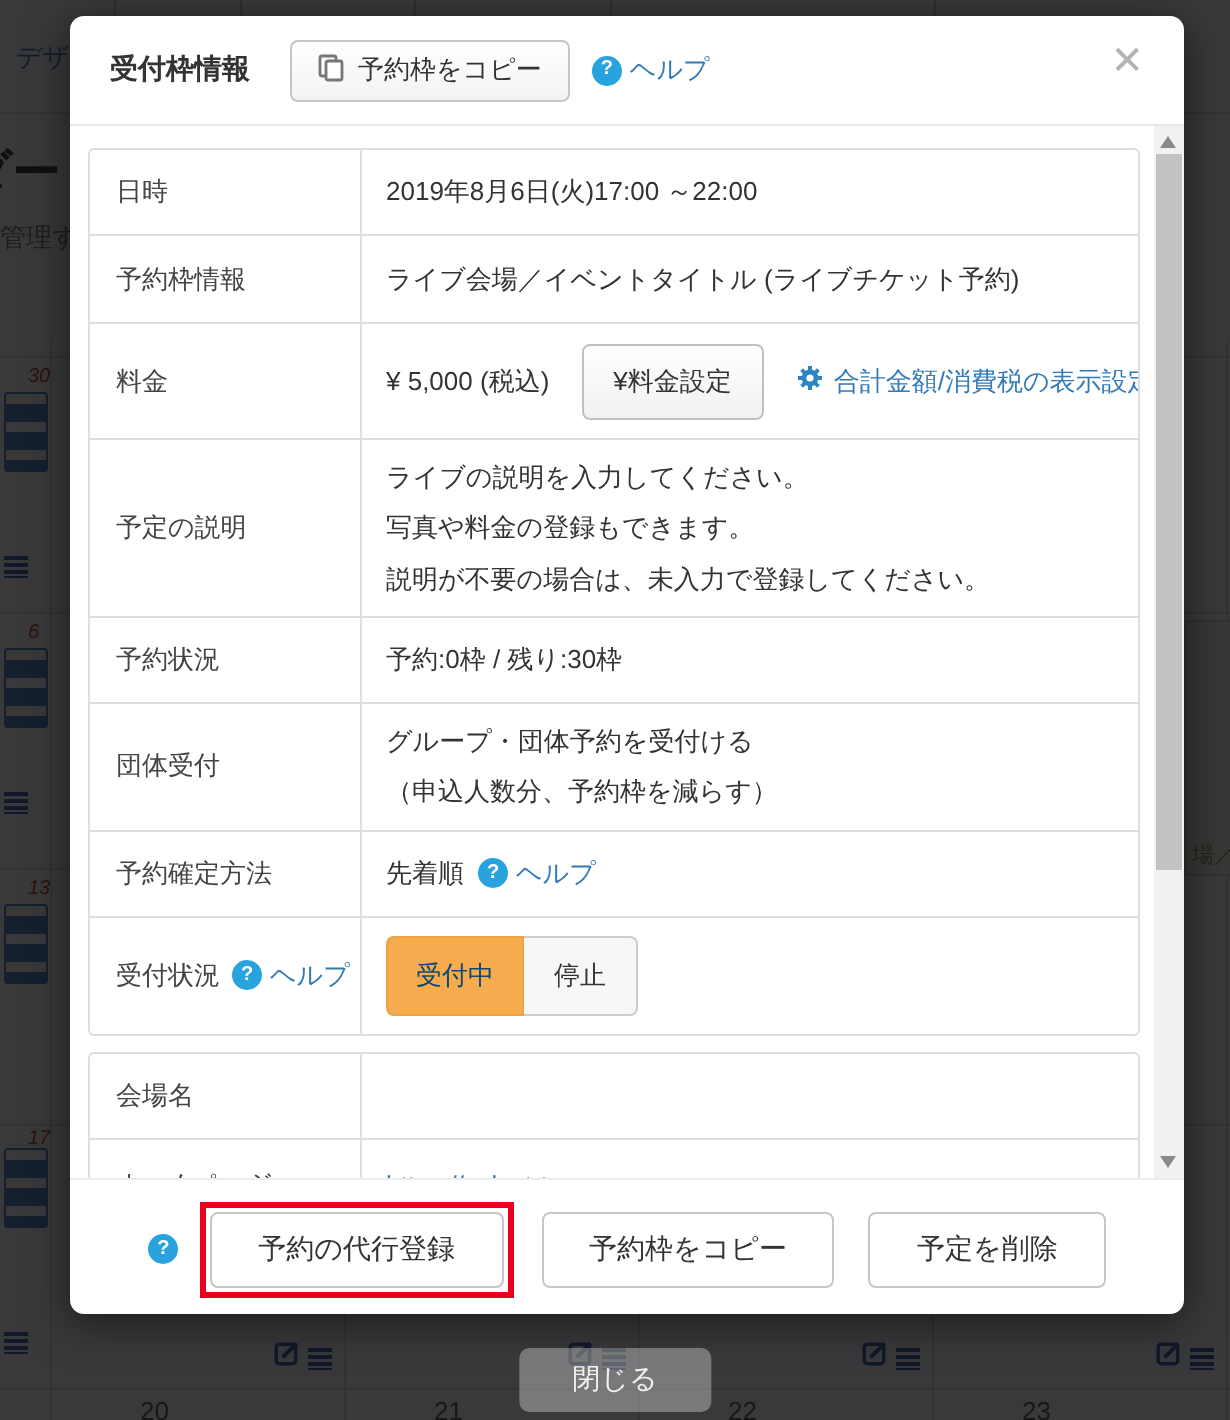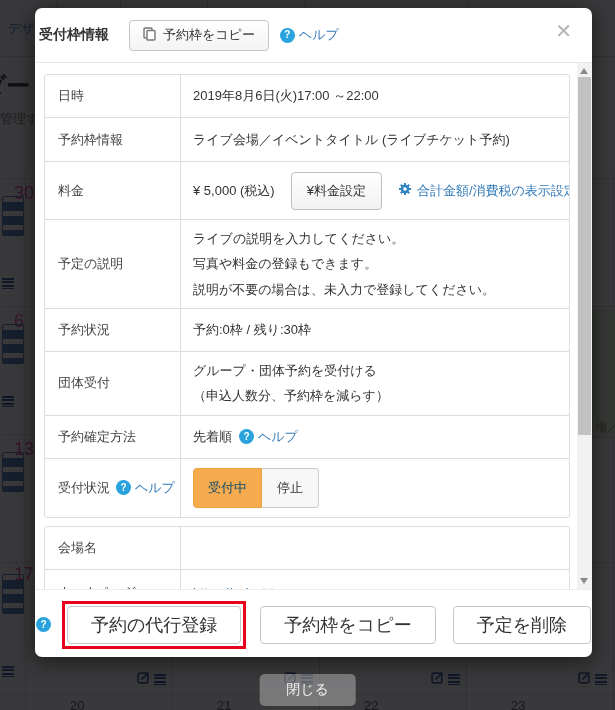--- a/index.html
+++ b/index.html
@@ -7,36 +7,36 @@
   
   .bg{position:absolute;inset:0;background:#fff;}
   .bg-topbar{position:absolute;left:0;top:0;width:615px;height:56px;border-bottom:1px solid #ddd;}
   .bg-topbar .sep{position:absolute;top:0;height:56px;width:1px;background:#ccc;}
   .bg-nav{position:absolute;left:8px;top:20px;font-size:13px;color:#337ab7;white-space:nowrap;}
   .bg-h1{position:absolute;left:-140px;top:70px;font-size:24px;font-weight:bold;color:#333;white-space:nowrap;}
   .bg-sub{position:absolute;left:0px;top:110px;font-size:13px;color:#777;white-space:nowrap;}
   .cal-vline{position:absolute;top:170px;bottom:0;width:1px;background:#ddd;}
   .cal-hline{position:absolute;left:0;width:615px;height:1px;background:#e2e2e2;}
   .cal-day{position:absolute;font-size:13px;color:#555;}
-  .cal-num-left{position:absolute;left:14px;font-size:18px;color:#ec4899;}
+  .cal-num-left{position:absolute;left:14px;font-size:10px;color:#c2410c;font-style:italic;}
   .cal-event{position:absolute;left:2px;width:20px;height:38px;border:1px solid #4a7ebb;border-radius:2px;
     background:repeating-linear-gradient(180deg,transparent 0 5px,#4a7ebb 5px 14px,transparent 14px 19px,#4a7ebb 19px 28px,transparent 28px);}
   .iconpair{position:absolute;display:flex;gap:4px;align-items:center;}
   .list-icon-bars{width:12px;height:11px;background:repeating-linear-gradient(180deg,#3b5b9e 0 2px,transparent 2px 3.4px);}
   .green-cell{position:absolute;left:592px;top:310px;width:23px;height:126px;background:#eef7e6;border:1px solid #cfe3bd;}
   .green-frag{position:absolute;left:596px;top:420px;font-size:11px;color:#8a9a4a;white-space:nowrap;}
   
   .overlay{position:absolute;inset:0;background:rgba(8,8,10,0.8);}
   
   .close-bottom{position:absolute;left:50%;top:674px;transform:translateX(-50%);z-index:6;
     background:rgba(225,225,225,0.38);color:#f0f0f0;font-size:14px;padding:7px 27px;border:none;border-radius:5px;cursor:pointer;}
   
   .modal{position:absolute;left:35px;top:8px;width:557px;height:649px;background:#fff;border-radius:7px;
     box-shadow:0 4px 22px rgba(0,0,0,0.55);z-index:4;}
-  .m-head{height:54px;display:flex;align-items:center;padding:0 4px;border-bottom:1px solid #e8e8e8;position:relative;}
+  .m-head{height:54px;display:flex;align-items:center;padding:0 20px;border-bottom:1px solid #e8e8e8;position:relative;}
   .m-title{font-size:14px;font-weight:bold;color:#333;white-space:nowrap;}
   .copy-btn{margin-left:20px;height:31px;display:inline-flex;align-items:center;gap:7px;padding:0 13px;
     border:1px solid #c6c6c6;border-radius:4px;background:linear-gradient(#fff,#f3f3f3);font-size:13px;color:#333;cursor:pointer;white-space:nowrap;}
   .help-link{display:inline-flex;align-items:center;gap:4px;margin-left:11px;color:#337ab7;font-size:13px;cursor:pointer;white-space:nowrap;}
   .qmark{width:15px;height:15px;min-width:15px;border-radius:50%;background:#29a3dd;color:#fff;font-size:10px;
     font-weight:bold;display:inline-flex;align-items:center;justify-content:center;line-height:1;}
   .x-btn{position:absolute;right:20px;top:13px;font-size:20px;color:#b3b3b3;cursor:pointer;line-height:1;}
   .m-body{position:relative;height:526px;overflow:hidden;}
   .m-content{position:absolute;left:9px;top:11px;width:526px;}
   .tbl{border:1px solid #ddd;border-radius:3px;background:#fff;}
@@ -59,21 +59,21 @@
   
   .sb{position:absolute;right:0;top:0;width:15px;height:526px;background:#f1f1f1;}
   .sb-thumb{position:absolute;left:1px;top:14px;width:13px;height:358px;background:#c2c2c2;cursor:pointer;}
   .sb-up{position:absolute;left:3px;top:5px;width:0;height:0;border-left:4.5px solid transparent;
     border-right:4.5px solid transparent;border-bottom:6px solid #8a8a8a;cursor:pointer;}
   .sb-down{position:absolute;left:3px;bottom:5px;width:0;height:0;border-left:4.5px solid transparent;
     border-right:4.5px solid transparent;border-top:6px solid #8a8a8a;cursor:pointer;}
   .m-foot{height:69px;border-top:1px solid #ececec;display:flex;align-items:center;justify-content:center;gap:11px;}
   .red-wrap{border:3px solid #e8001c;padding:2px;}
   .foot-btn{height:38px;padding:0 23px;border:1px solid #c6c6c6;border-radius:4px;background:#fff;
-    font-size:18px;color:#333;cursor:pointer;white-space:nowrap;}
+    font-size:14px;color:#333;cursor:pointer;white-space:nowrap;}
 </style>
 </head>
 <body>
 
 <div class="bg">
   <div class="bg-topbar">
     <div class="sep" style="left:57px"></div>
     <div class="sep" style="left:120px"></div>
     <div class="sep" style="left:207px"></div>
     <div class="sep" style="left:305px"></div>

